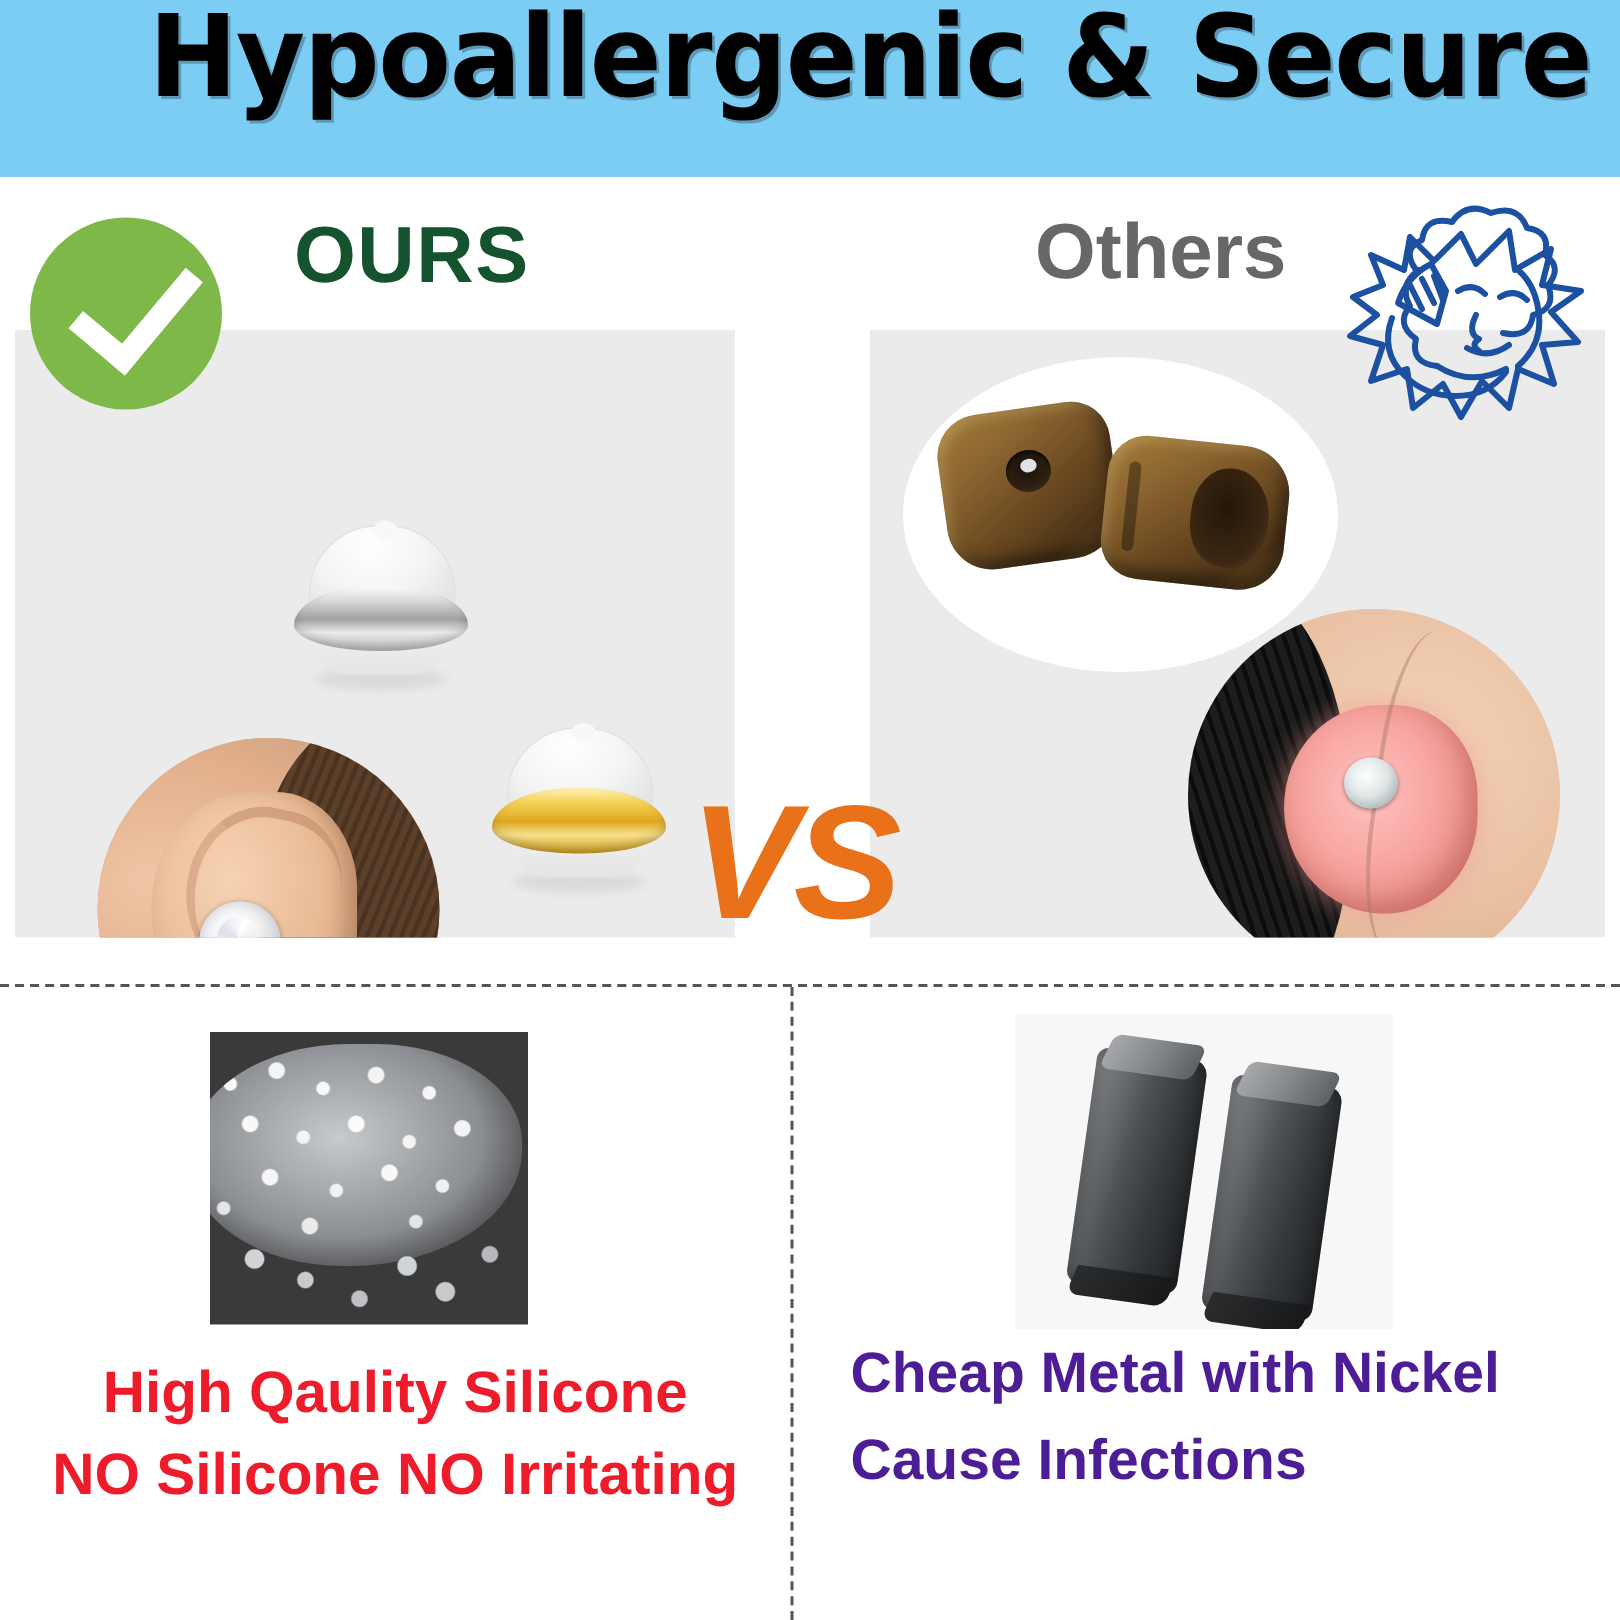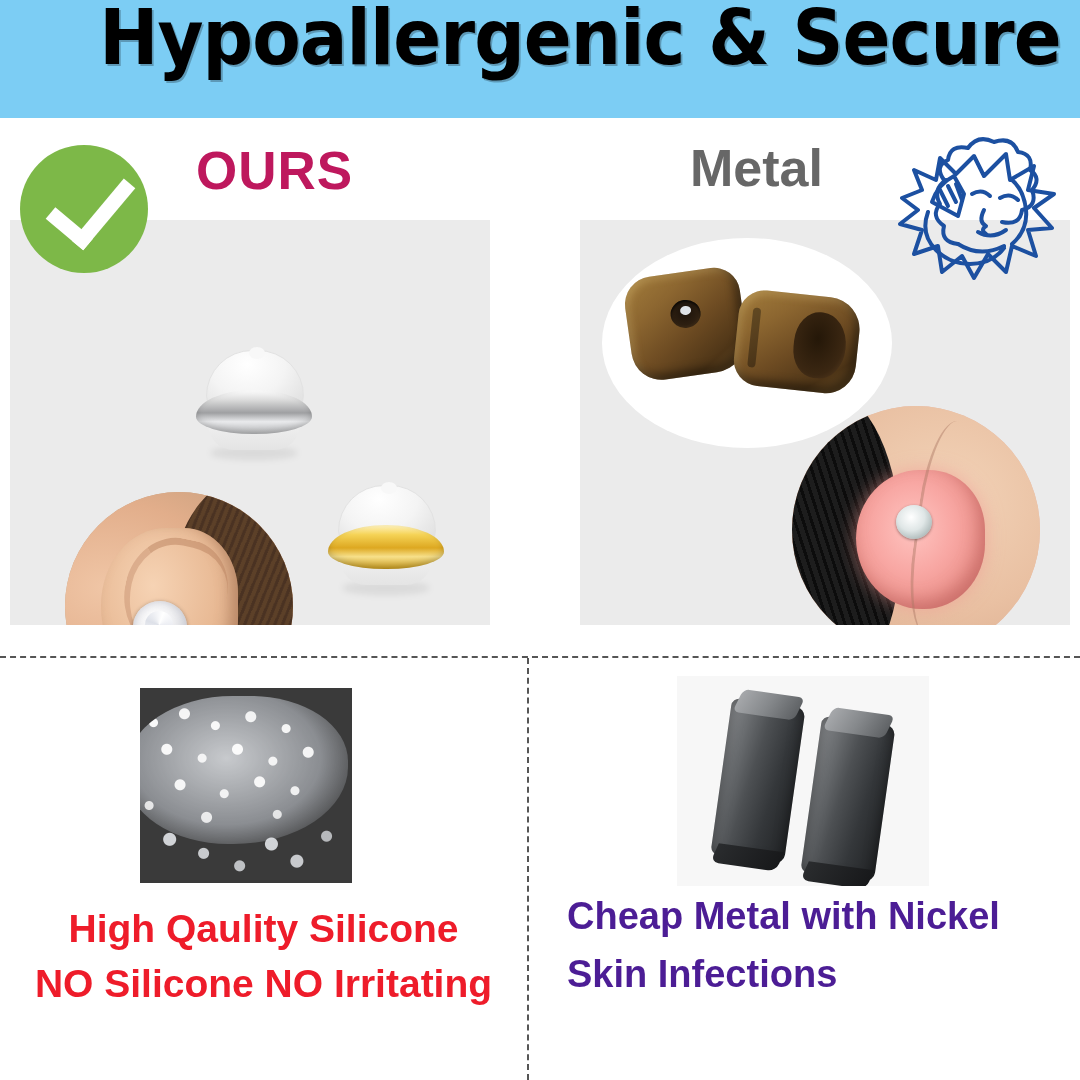--- a/index.html
+++ b/index.html
@@ -56,21 +56,21 @@
   }
   .panel-ours  { left: 10px;  width: 480px; }
   .panel-other { left: 580px; width: 490px; }
 
   
   .label-ours {
     position: absolute;
     left: 196px; top: 22px;
     font-size: 53px;
     font-weight: bold;
-    color: #be185d;
+    color: #14532d;
     letter-spacing: 1px;
   }
   .label-others {
     position: absolute;
     left: 690px; top: 20px;
     font-size: 52px;
     font-weight: bold;
     color: #676767;
   }
 
@@ -519,39 +519,40 @@
       <div class="crease"></div>
       <div class="stud"></div>
     </div>
   </div>
 
   <div class="check-badge">
     <div class="tick"></div>
   </div>
   <div class="label-ours">OURS</div>
 
-  <div class="label-others">Metal</div>
+  <div class="label-others">Others</div>
 
   <svg class="headache-icon" viewBox="0 0 180 155">
     <g fill="none" stroke="#1C50A1" stroke-width="4" stroke-linejoin="round" stroke-linecap="round">
       <path d="M14 62 L34 54 L26 34 L48 44 L52 22 L68 38 L86 20 L96 40 L118 18 L122 44 L146 30 L140 54 L166 58 L146 72 L164 92 L140 94 L148 120 L124 110 L118 136 L100 118 L86 142 L74 120 L54 136 L50 110 L26 118 L34 94 L12 88 L30 74 Z"></path>
       <path d="M56 44 q-10 -14 4 -20 q2 -16 20 -12 q10 -14 26 -6 q18 -6 24 10 q16 2 12 18 q12 8 2 20 q6 16 -10 20 q-2 16 -20 12"></path>
       <path d="M58 44 q-14 10 -6 24 q-10 12 4 22 q-4 16 14 18"></path>
       <path d="M70 108 q22 14 46 2"></path>
       <path d="M84 58 q10 -6 18 2"></path>
       <path d="M112 62 q10 -6 18 2"></path>
       <path d="M96 74 q-6 12 2 16 q-6 4 0 8"></path>
       <path d="M90 96 q14 8 28 -2"></path>
       <path d="M44 66 q6 -18 22 -26 l10 18 l-6 22 z"></path>
       <path d="M52 54 l8 16 M60 50 l8 16 M68 48 l6 16"></path>
       <path d="M40 76 q-8 22 8 38 q14 14 34 14 q22 0 34 -16"></path>
       <path d="M124 108 q16 -14 14 -34 q-2 -20 -14 -30"></path>
     </g>
   </svg>
 
+  <div class="vs-badge">VS</div>
 </div>
 
 <div class="divider-h"></div>
 <div class="divider-v"></div>
 
 <div class="bottom-left">
   <div class="beads-photo">
     <div class="pile"></div>
     <div class="scatter"></div>
   </div>
@@ -561,15 +562,15 @@
   </div>
 </div>
 
 <div class="bottom-right">
   <div class="bars-photo">
     <div class="bar bar-1"></div>
     <div class="bar bar-2"></div>
   </div>
   <div class="caption-right">
     <div class="line">Cheap Metal with Nickel</div>
-    <div class="line">Skin Infections</div>
+    <div class="line">Cause Infections</div>
   </div>
 </div>
 
 </body></html>

